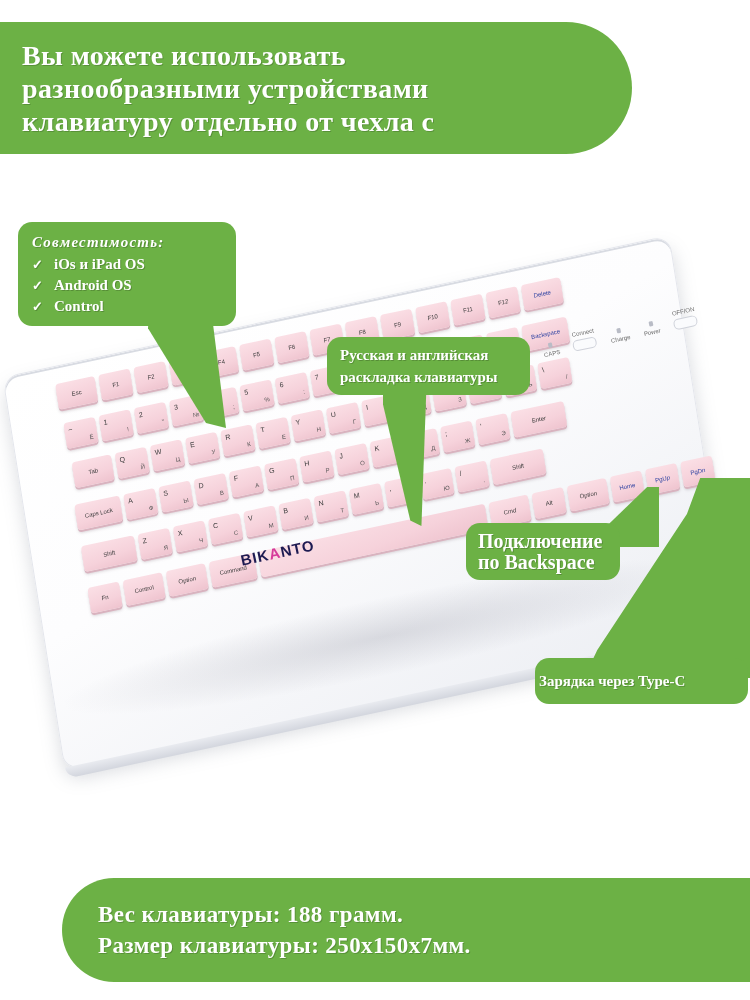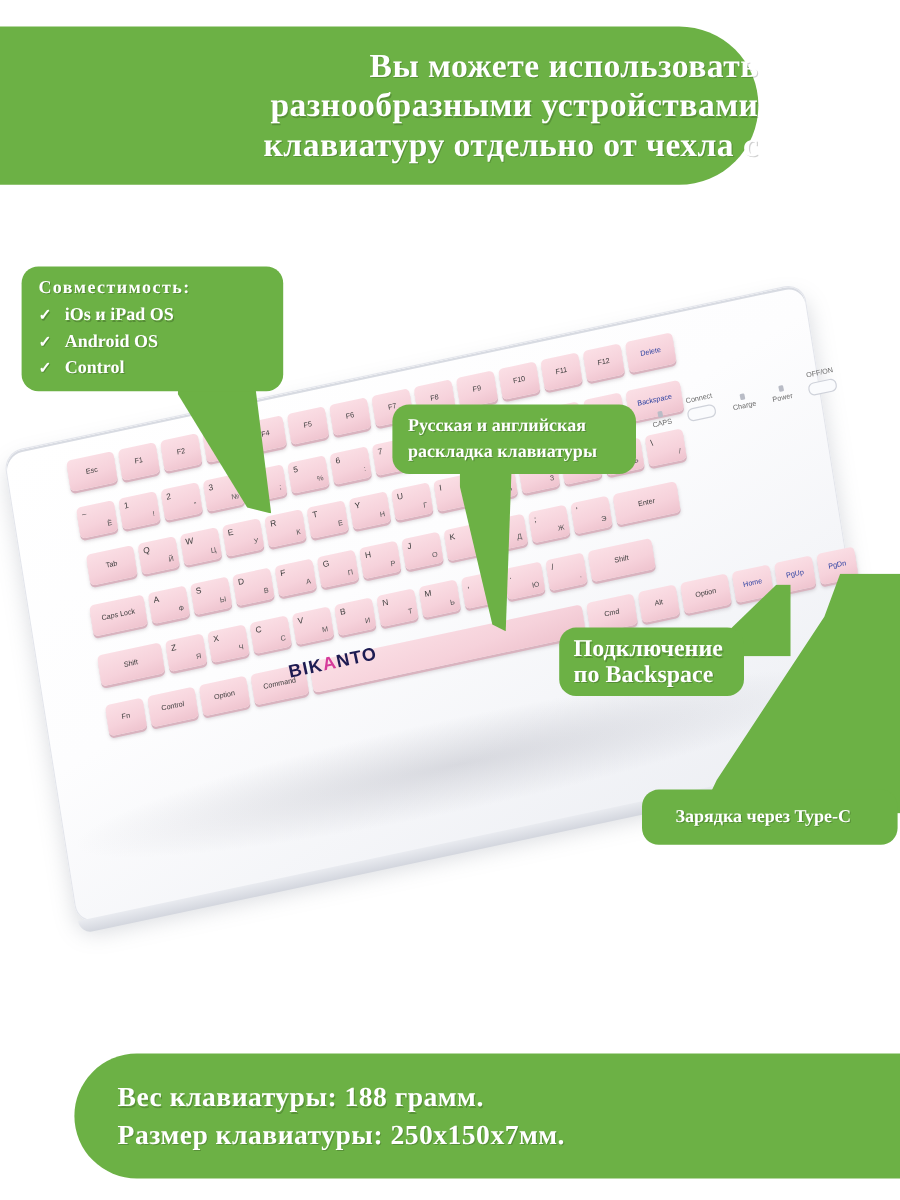--- a/index.html
+++ b/index.html
@@ -22,21 +22,21 @@
     text-shadow:1px 1px 0 rgba(0,0,0,.18);
     white-space:nowrap;
   }
 
   
   #header-banner{
     left:0;top:22px;width:632px;height:132px;
     border-radius:0 70px 70px 0;
     padding:6px 0 6px 22px;
   }
-  #header-banner .line{font-size:28px;line-height:33px;text-align:right;}
+  #header-banner .line{font-size:28px;line-height:33px;}
 
   
   #footer-banner{
     left:62px;top:878px;width:700px;height:104px;
     border-radius:52px 0 0 52px;
     padding:4px 0 4px 36px;
   }
   #footer-banner .line{font-size:23px;line-height:31px;}
 
   
@@ -46,39 +46,39 @@
     display:flex;flex-direction:column;justify-content:center;
     z-index:40;
   }
   .callout .line{
     font-family:"Liberation Serif", serif;font-weight:bold;
     text-shadow:1px 1px 0 rgba(0,0,0,.2);white-space:nowrap;
   }
 
   
   #callout-compat{left:18px;top:222px;width:218px;height:104px;padding:8px 0 8px 14px;}
-  #callout-compat .title{font-size:15px;line-height:20px;letter-spacing:1.2px;}
+  #callout-compat .title{font-size:15px;line-height:20px;letter-spacing:1.2px;font-style:italic;}
   #callout-compat ul{list-style:none;margin:2px 0 0 0;padding:0;}
   #callout-compat li{
     font-size:15px;line-height:21px;font-weight:bold;
     text-shadow:1px 1px 0 rgba(0,0,0,.2);
     display:flex;align-items:baseline;gap:9px;white-space:nowrap;
   }
   #callout-compat li .tick{font-size:13px;width:13px;display:inline-block;}
 
   
   #callout-layout{left:327px;top:337px;width:203px;height:58px;padding:0 0 0 13px;}
   #callout-layout .line{font-size:15px;line-height:22px;}
 
   
   #callout-bt{left:466px;top:523px;width:154px;height:57px;padding:0 0 0 12px;}
   #callout-bt .line{font-size:20px;line-height:21px;}
 
   
-  #callout-typec{left:535px;top:658px;width:213px;height:46px;padding:0 0 0 28px;}
+  #callout-typec{left:535px;top:658px;width:213px;height:46px;padding:0 0 0 4px;}
   #callout-typec .line{font-size:15px;line-height:20px;}
 
   
   .tail{position:absolute;background:#6cb145;z-index:35;}
   #tail-compat{
     left:148px;top:300px;width:100px;height:128px;
     clip-path:polygon(2% 0%, 62% 0%, 78% 100%, 58% 96%, 0% 22%);
   }
   #tail-layout{
     left:383px;top:388px;width:62px;height:138px;

